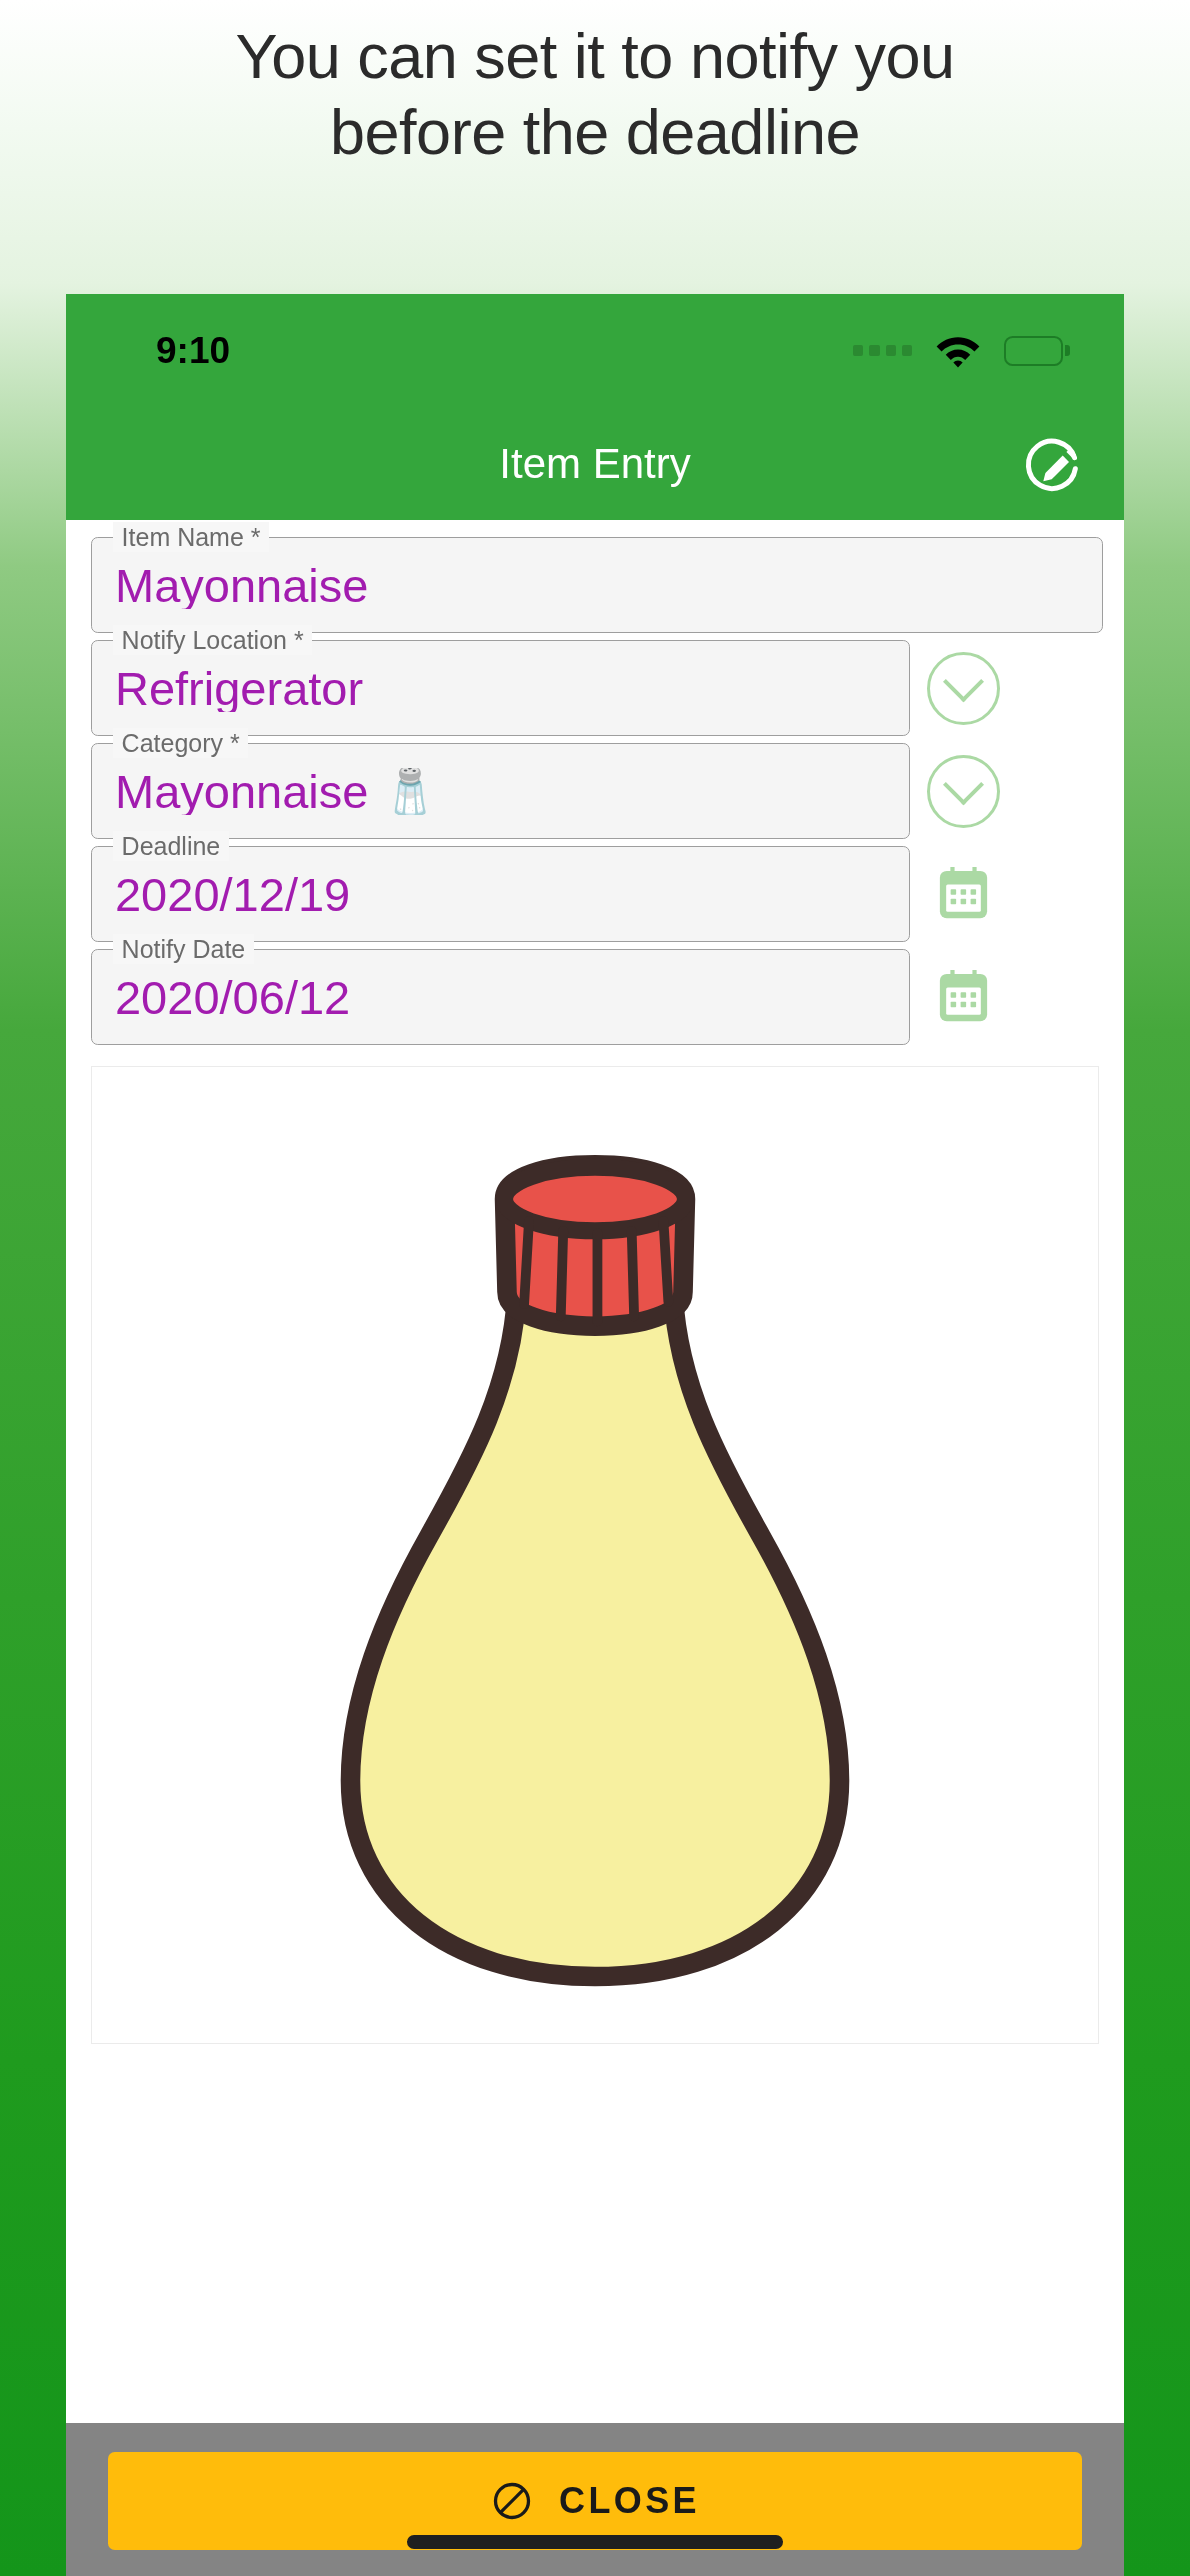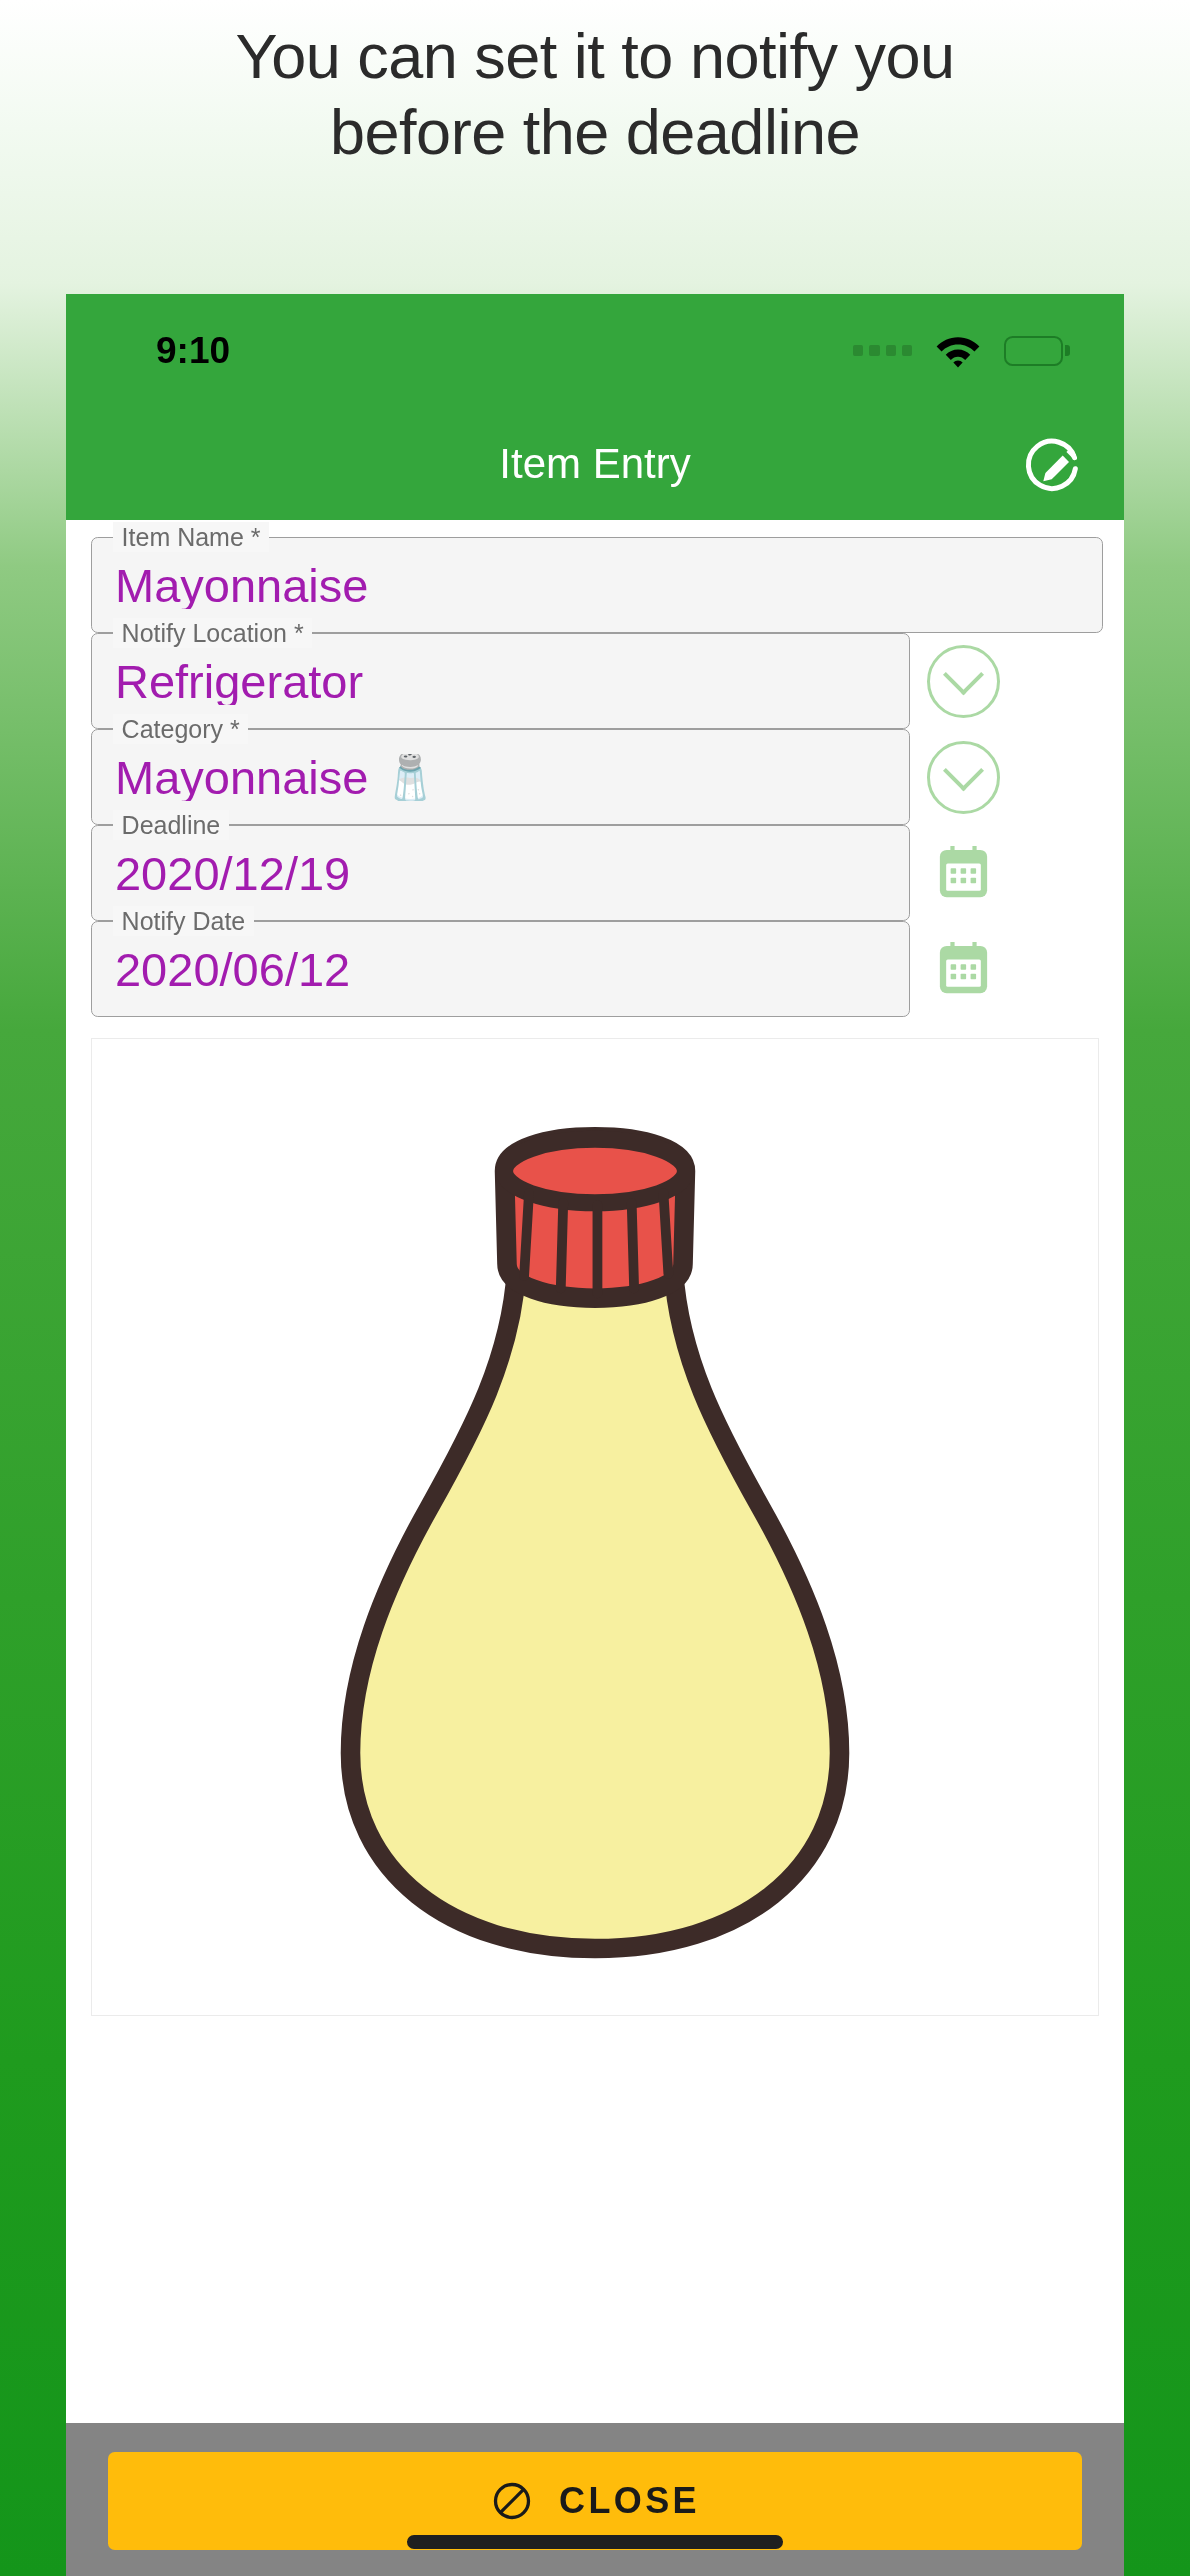--- a/index.html
+++ b/index.html
@@ -133,21 +133,21 @@
   
   .form-area {
     background: #ffffff;
     padding: 17px 0 0 0;
   }
 
   .field-row {
     display: flex;
     align-items: center;
     padding: 0 21px 0 25px;
-    margin-bottom: 0;
+    margin-bottom: 7px;
   }
   .field-row.full .field { flex: 1 1 auto; }
   .field-row.with-action .field { width: 819px; flex: 0 0 819px; }
 
   .field {
     position: relative;
     border: 1.9px solid #9e9e9e;
     border-radius: 6.7px;
     background: #f5f5f5;
     height: 96px;

